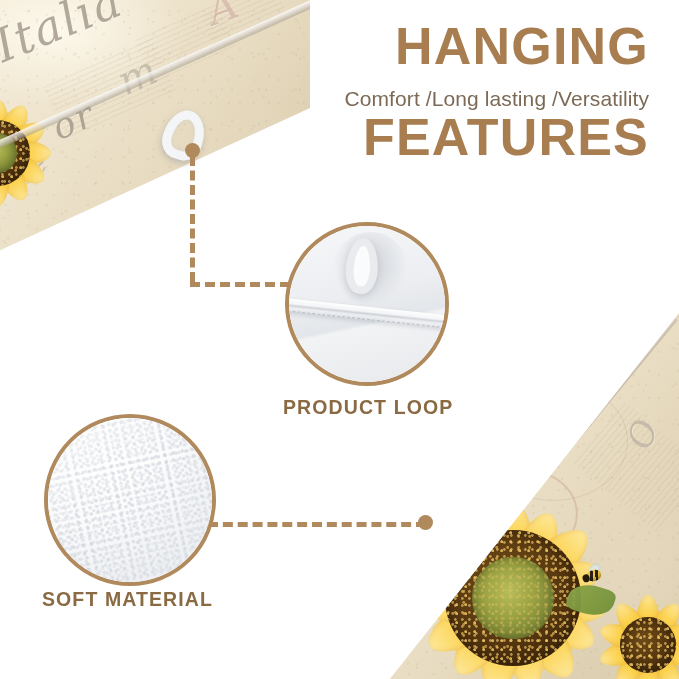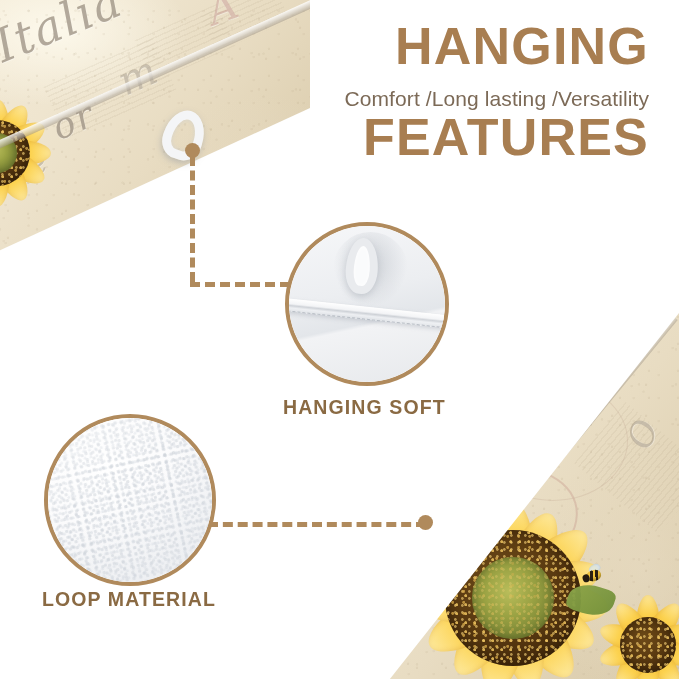--- a/index.html
+++ b/index.html
@@ -380,23 +380,23 @@
   <div class="leader-dot" style="left:418px; top:515px;"></div>
 
   <div class="callout-circle" id="circle-hanging-loop" style="left:285px; top:222px; width:164px; height:164px;">
     <div class="circle-photo" id="photo-loop">
       <div class="hl-shadow"></div>
       <div class="hl-tab"></div>
       <div class="hl-seam"></div>
       <div class="hl-stitch"></div>
     </div>
   </div>
-  <div class="callout-label" style="left:283px; top:396px;">HANGING SOFT</div>
+  <div class="callout-label" style="left:283px; top:396px;">PRODUCT LOOP</div>
 
   <div class="callout-circle" id="circle-soft-material" style="left:44px; top:414px; width:172px; height:172px;">
     <div class="circle-photo" id="photo-terry">
       <div class="terry-tex"></div>
       <div class="terry-sheen"></div>
     </div>
   </div>
-  <div class="callout-label" style="left:42px; top:588px;">LOOP MATERIAL</div>
+  <div class="callout-label" style="left:42px; top:588px;">SOFT MATERIAL</div>
 
 </div>
 
 </body></html>

